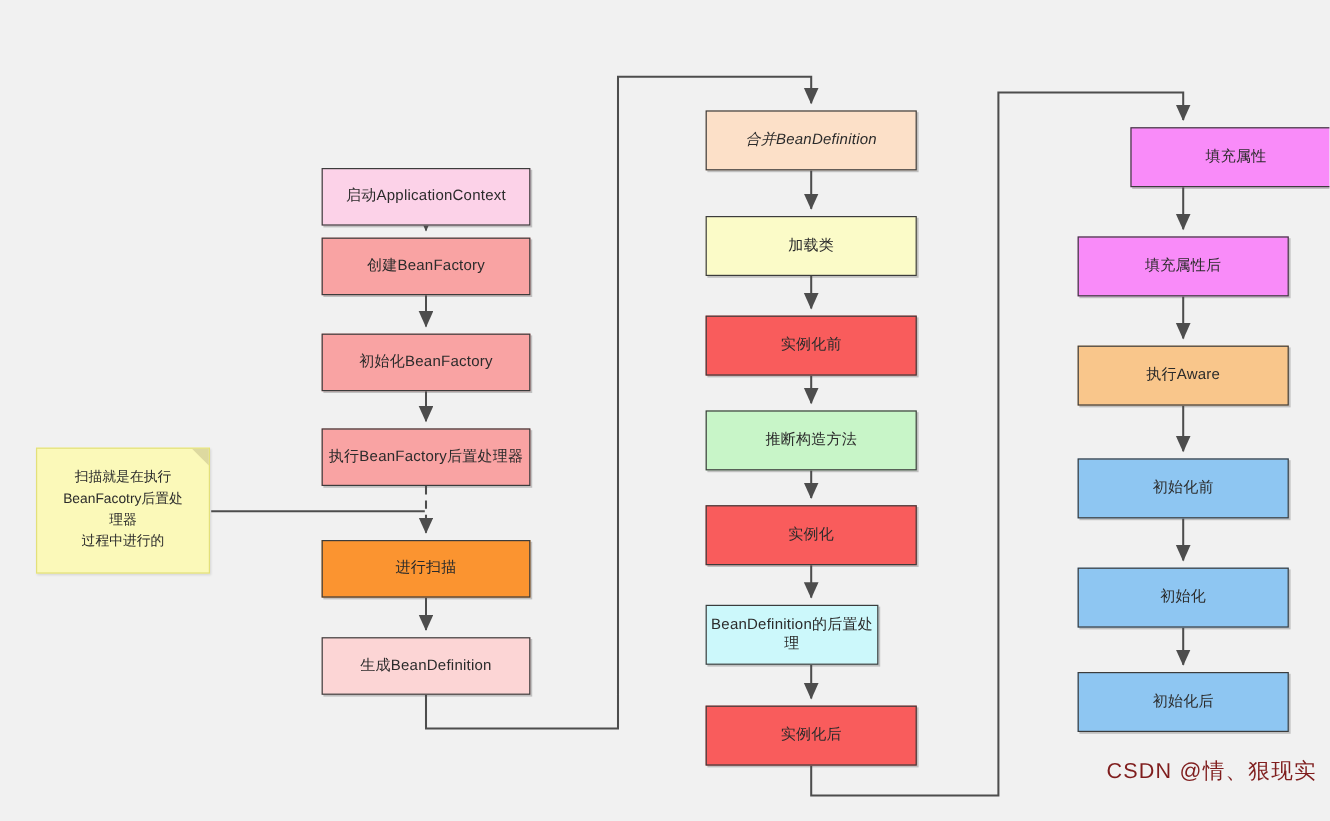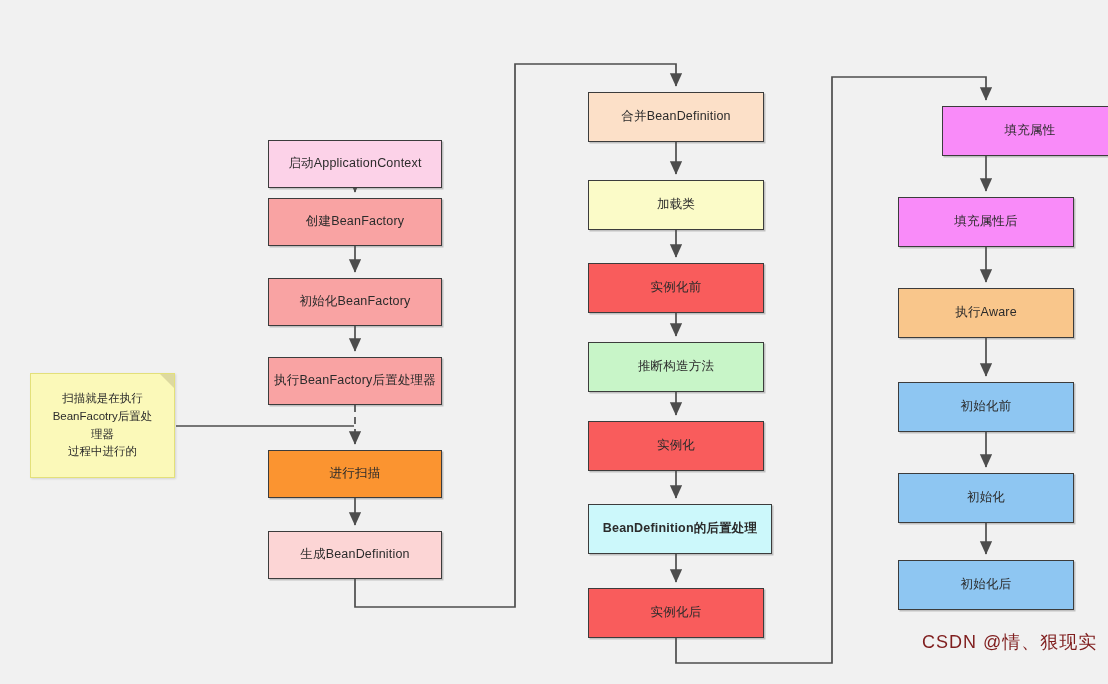--- a/index.html
+++ b/index.html
@@ -107,26 +107,26 @@
     </g>
   </svg>
 
   <div class="node" style="left: 268px; top: 118px; width: 174px; height: 48px; background: rgb(252, 210, 232); margin-top: 22px;">启动ApplicationContext</div>
   <div class="node" style="left: 268px; top: 198px; width: 174px; height: 48px; background: rgb(249, 163, 163);">创建BeanFactory</div>
   <div class="node" style="left: 268px; top: 278px; width: 174px; height: 48px; background: rgb(249, 163, 163);">初始化BeanFactory</div>
   <div class="node" style="left: 268px; top: 357px; width: 174px; height: 48px; background: rgb(249, 163, 163);">执行BeanFactory后置处理器</div>
   <div class="node" style="left: 268px; top: 450px; width: 174px; height: 48px; background: rgb(251, 148, 48);">进行扫描</div>
   <div class="node" style="left: 268px; top: 531px; width: 174px; height: 48px; background: rgb(252, 213, 213);">生成BeanDefinition</div>
 
-  <div class="node" style="left: 588px; top: 92px; width: 176px; height: 50px; background: rgb(252, 224, 200);">合并BeanDefinition</div>
+  <div class="node" style="left: 588px; top: 92px; width: 176px; height: 50px; background: rgb(252, 224, 200); font-style: italic;">合并BeanDefinition</div>
   <div class="node" style="left: 588px; top: 180px; width: 176px; height: 50px; background: rgb(251, 251, 200);">加载类</div>
   <div class="node" style="left: 588px; top: 263px; width: 176px; height: 50px; background: rgb(249, 92, 92);">实例化前</div>
   <div class="node" style="left: 588px; top: 342px; width: 176px; height: 50px; background: rgb(200, 245, 200);">推断构造方法</div>
   <div class="node" style="left: 588px; top: 421px; width: 176px; height: 50px; background: rgb(249, 92, 92);">实例化</div>
-  <div class="node" style="left: 588px; top: 504px; width: 184px; height: 50px; background: rgb(204, 248, 251); font-weight: bold;">BeanDefinition的后置处理</div>
+  <div class="node" style="left: 588px; top: 504px; width: 144px; height: 50px; background: rgb(204, 248, 251);">BeanDefinition的后置处理</div>
   <div class="node" style="left: 588px; top: 588px; width: 176px; height: 50px; background: rgb(249, 92, 92);">实例化后</div>
 
   <div class="node" style="left: 942px; top: 106px; width: 176px; height: 50px; background: rgb(249, 139, 249);">填充属性</div>
   <div class="node" style="left: 898px; top: 197px; width: 176px; height: 50px; background: rgb(249, 139, 249);">填充属性后</div>
   <div class="node" style="left: 898px; top: 288px; width: 176px; height: 50px; background: rgb(249, 198, 139);">执行Aware</div>
   <div class="node" style="left: 898px; top: 382px; width: 176px; height: 50px; background: rgb(142, 198, 242);">初始化前</div>
   <div class="node" style="left: 898px; top: 473px; width: 176px; height: 50px; background: rgb(142, 198, 242);">初始化</div>
   <div class="node" style="left: 898px; top: 560px; width: 176px; height: 50px; background: rgb(142, 198, 242);">初始化后</div>
 
   <div class="note" style="left: 30px; top: 373px; width: 145px; height: 105px; background: rgb(251, 249, 185);">

